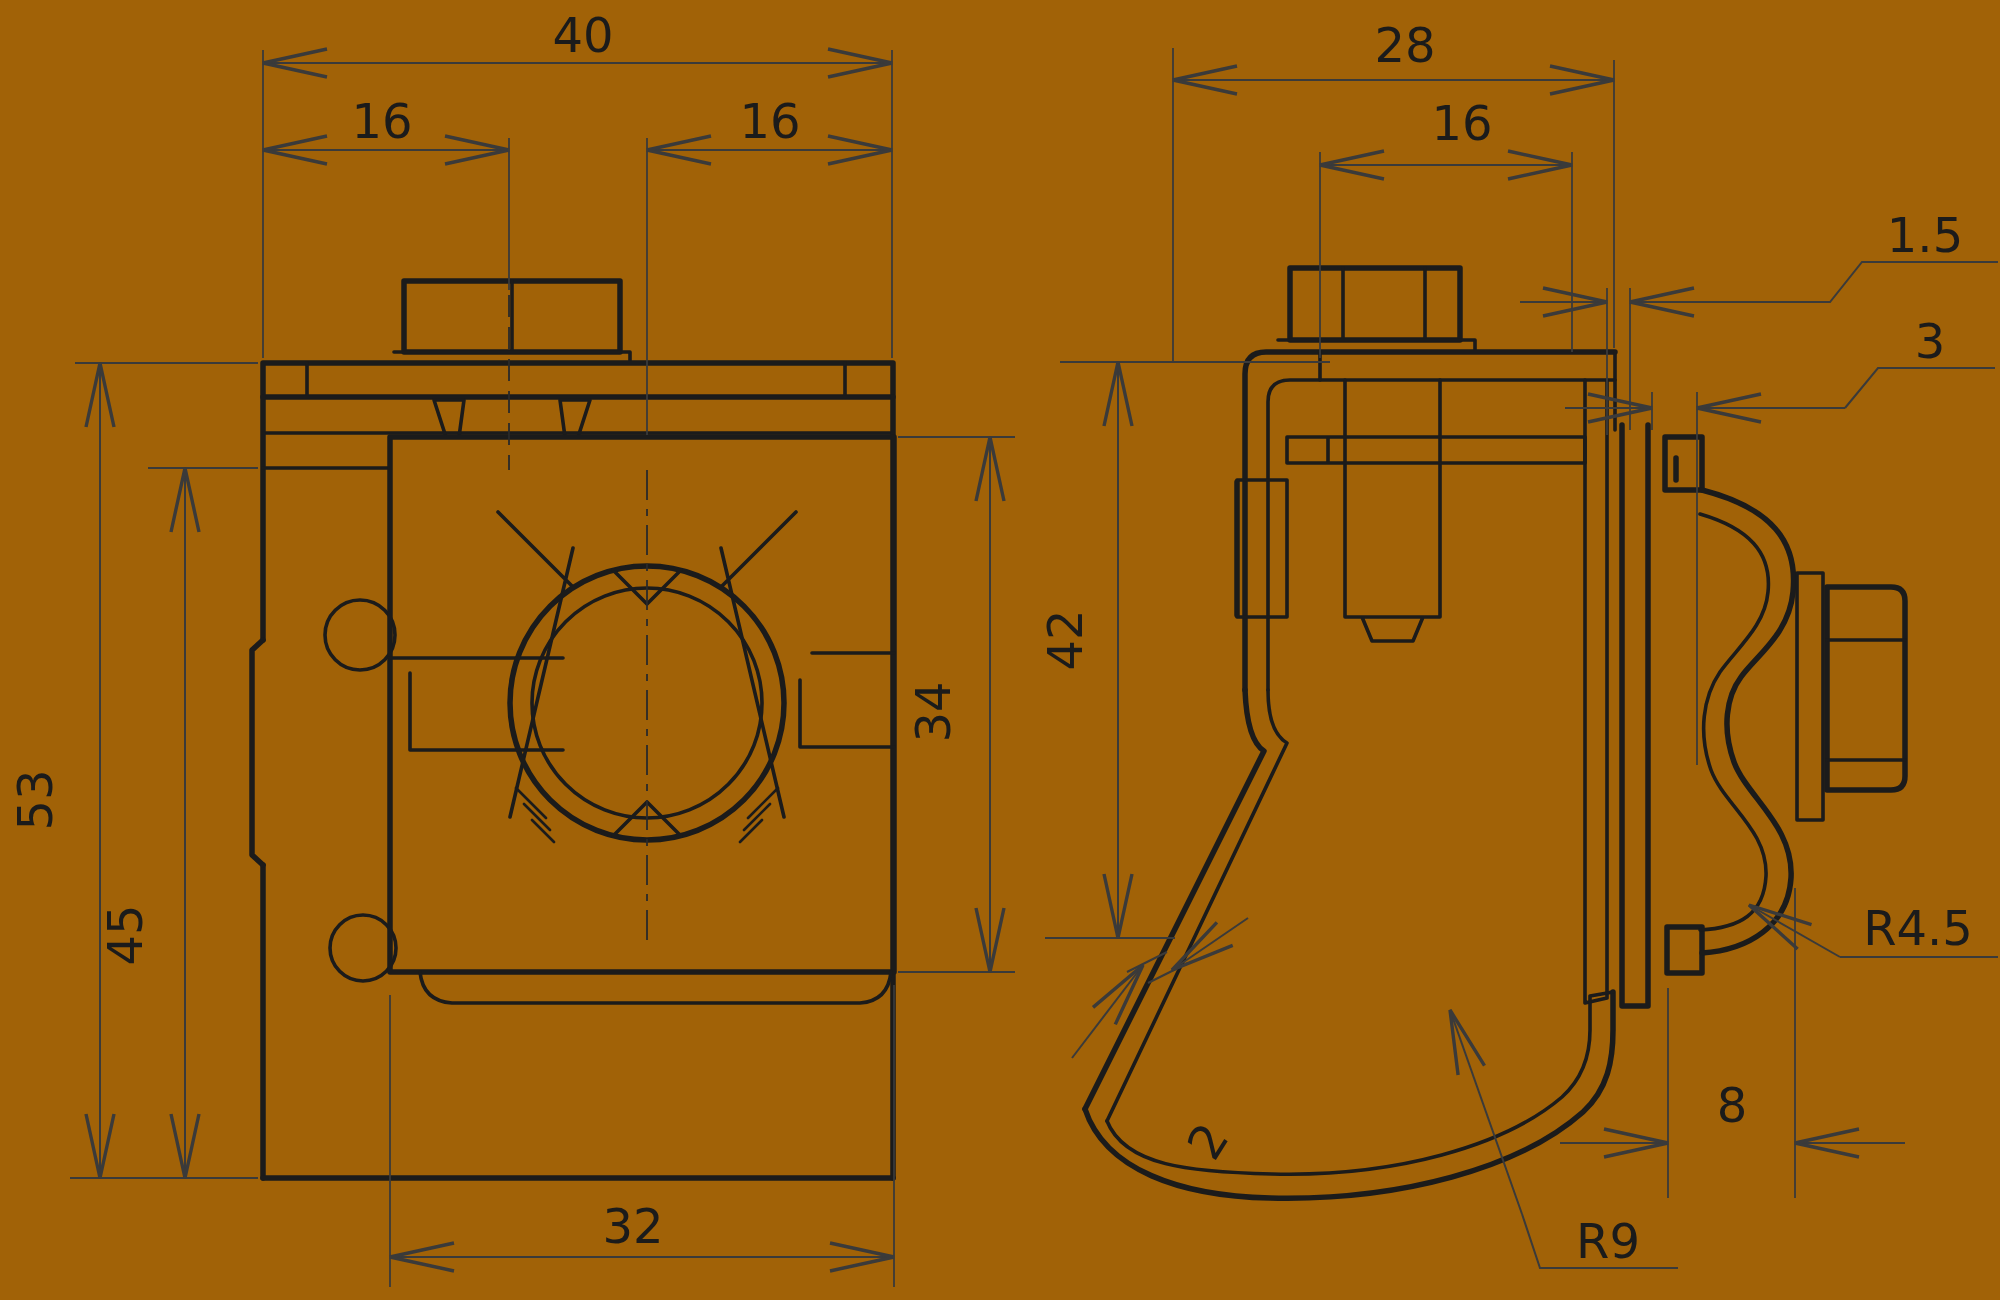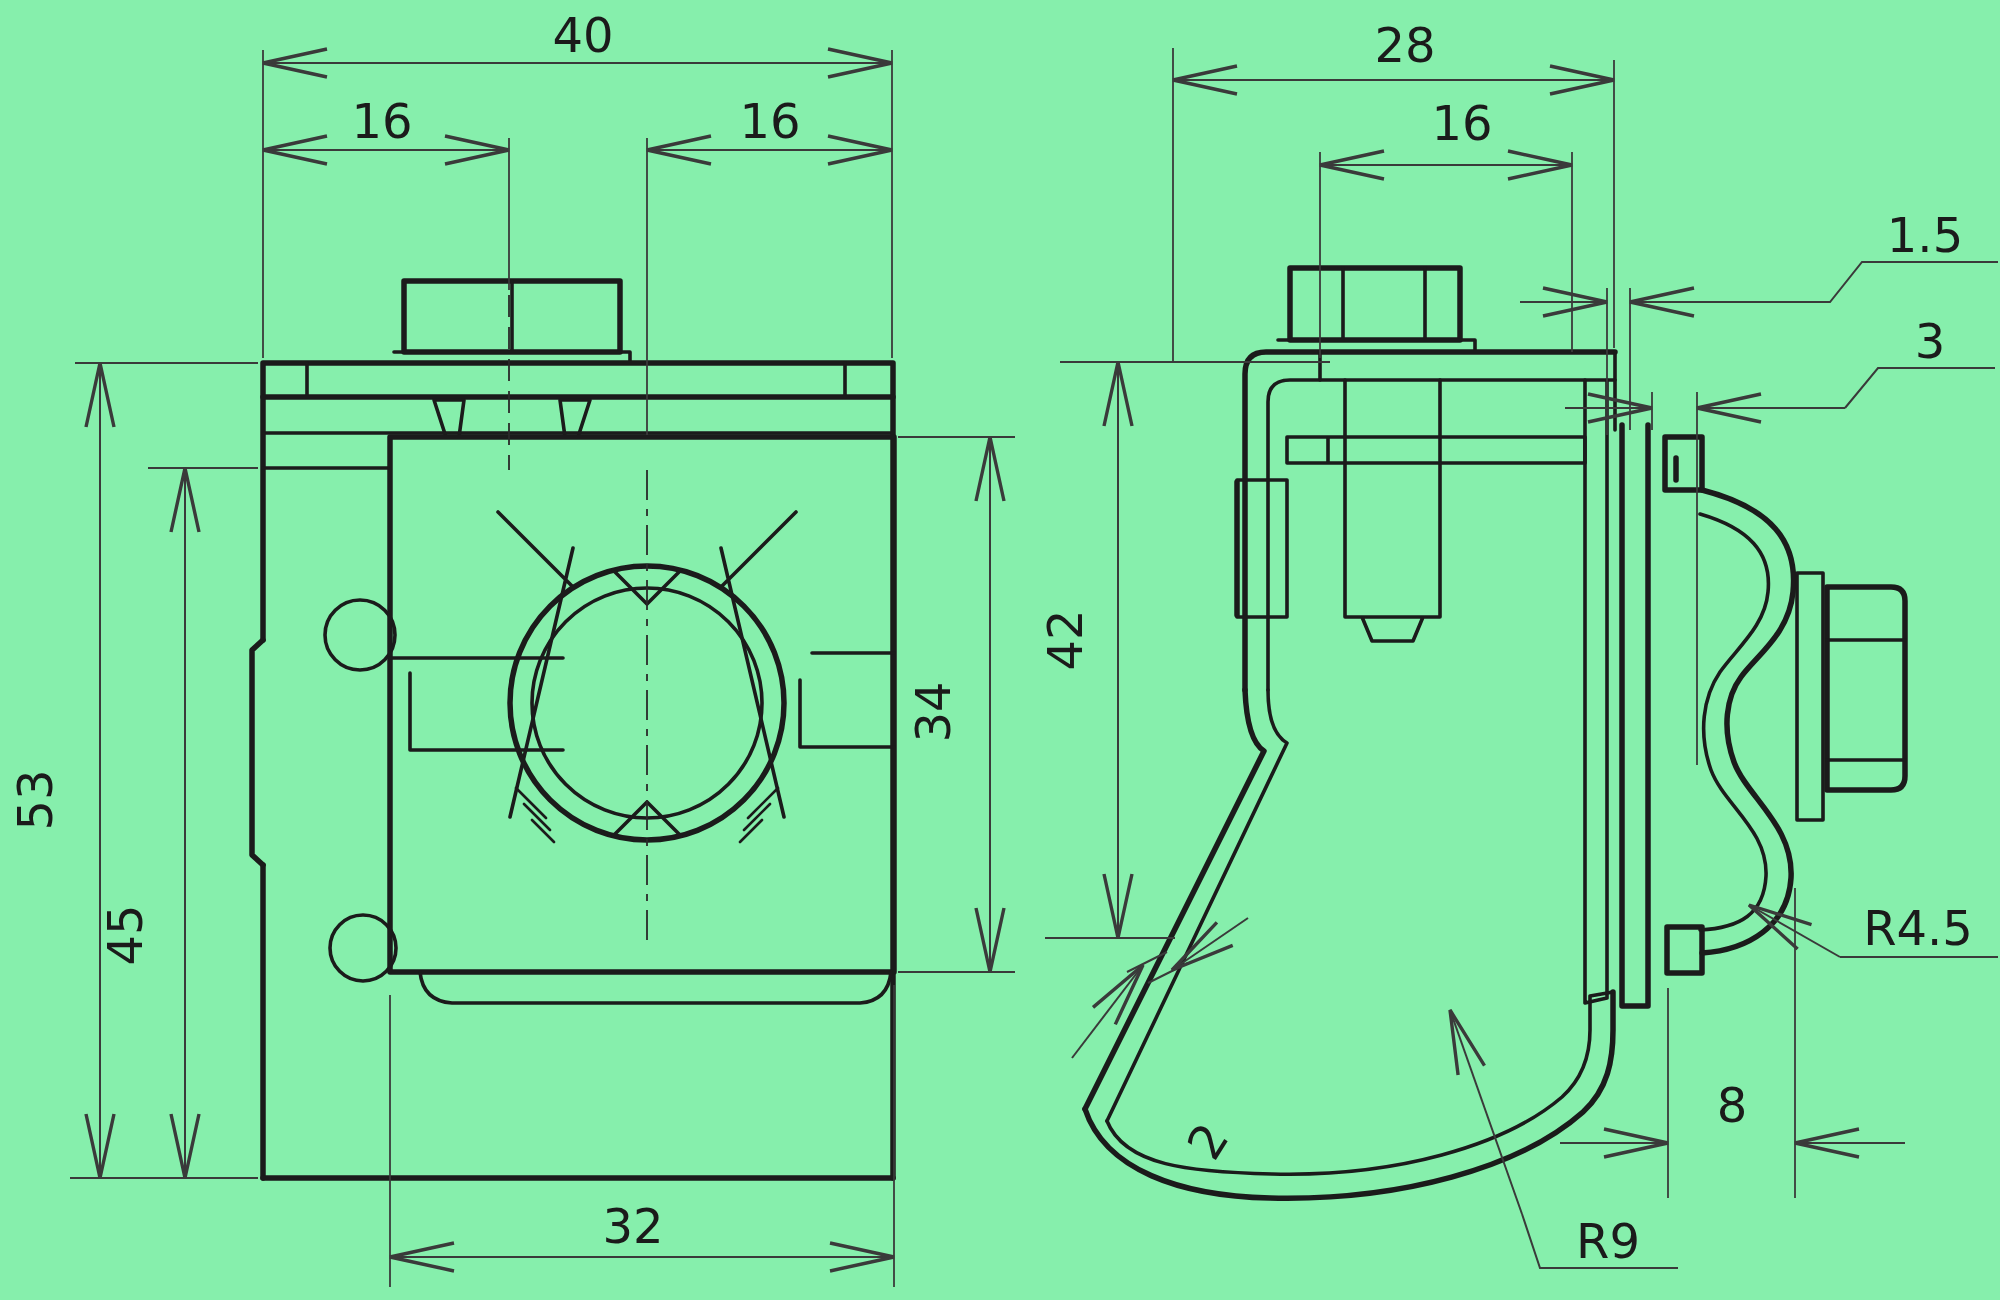--- a/index.html
+++ b/index.html
@@ -1,16 +1,16 @@
 <!DOCTYPE html>
 <html><head>
 <meta charset="utf-8">
 <style>
   html,body{margin:0;padding:0;background:#fff;}
-  .stage{width:2000px;height:1300px;background:#86efac;position:relative;font-family:"DejaVu Sans",sans-serif;}
+  .stage{width:2000px;height:1300px;background:#a16207;position:relative;font-family:"DejaVu Sans",sans-serif;}
   svg{display:block}
   .dimtxt{font-family:"DejaVu Sans",sans-serif;font-size:48px;fill:#1b1b1b;}
   .part{stroke:#1b1b1b;fill:none;stroke-linecap:round;stroke-linejoin:round;}
   .w-bold{stroke-width:5.5;}
   .w-med{stroke-width:3.6;}
   .dim{stroke:#3a3a3a;stroke-width:2;fill:none;}
   .ext{stroke:#3a3a3a;stroke-width:1.8;fill:none;}
   .cl{stroke:#2a2a2a;stroke-width:1.8;fill:none;}
 </style>
 </head>

